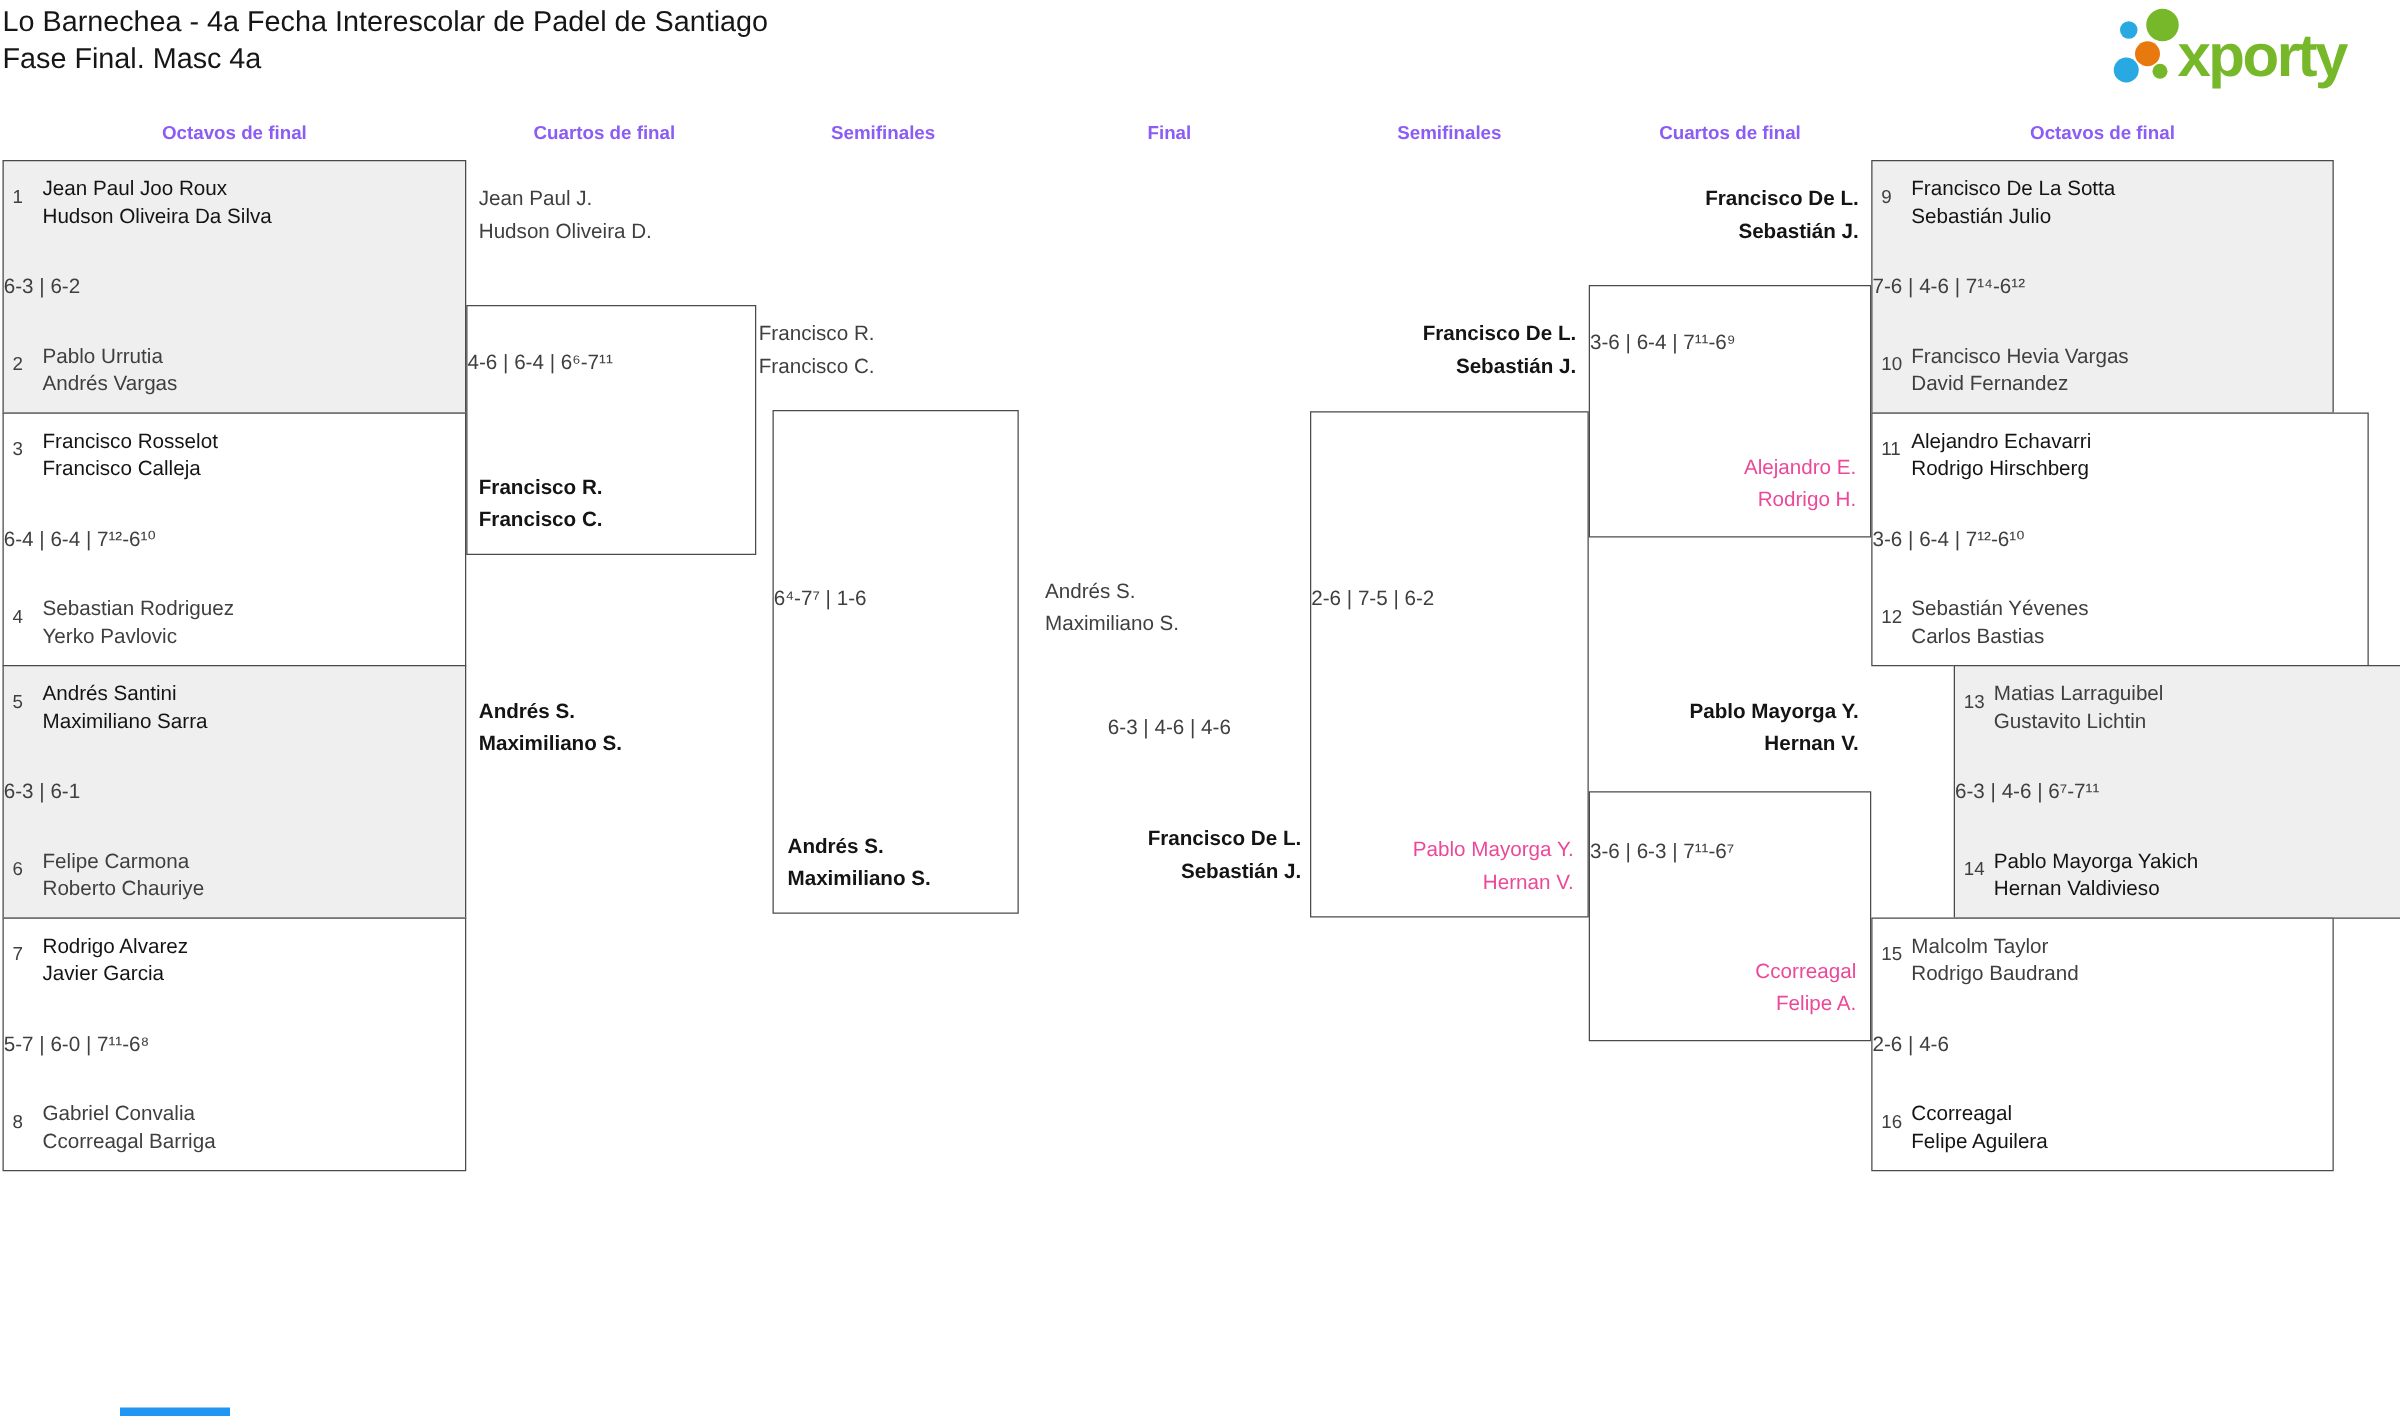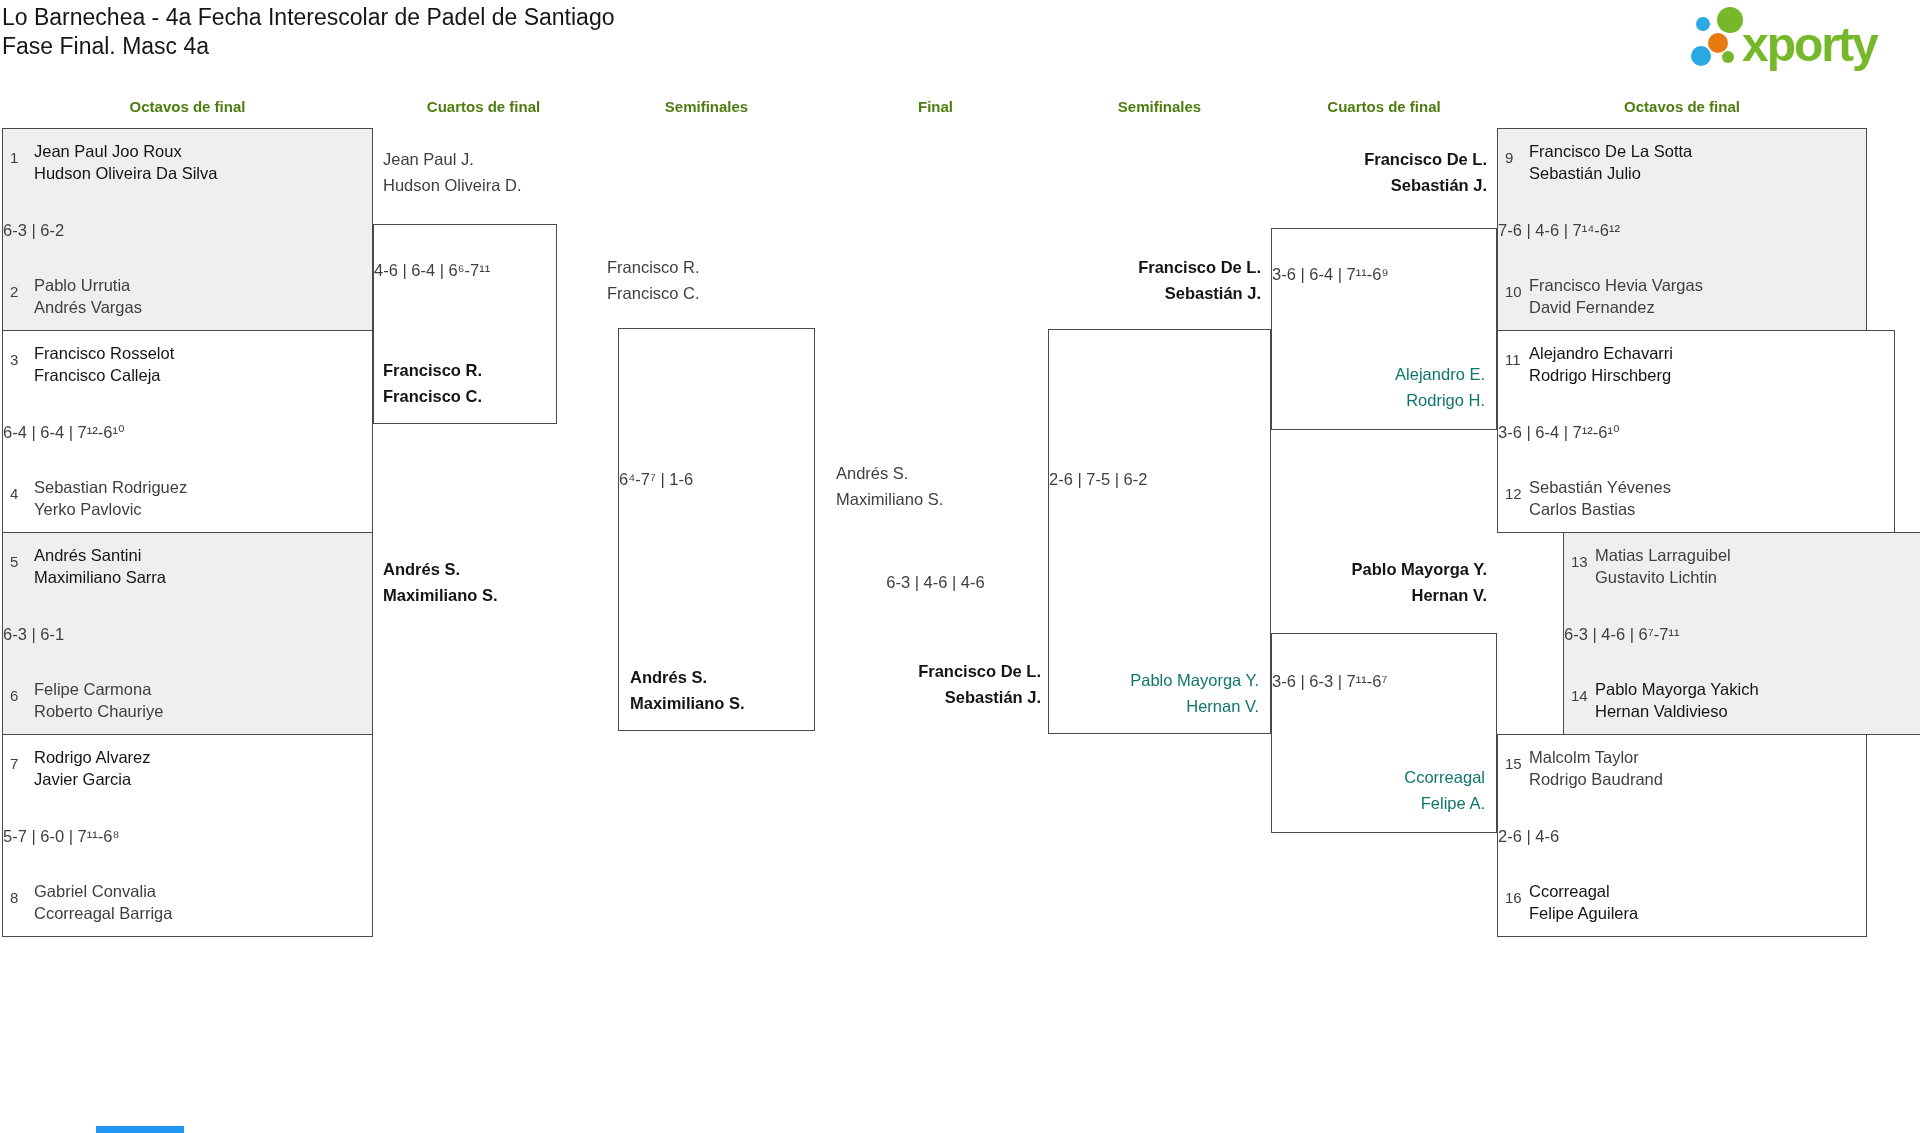--- a/index.html
+++ b/index.html
@@ -2,41 +2,41 @@
 <html><head>
 <meta charset="utf-8">
 <style>
   html,body{margin:0;padding:0;background:#ffffff;}
   #page{position:relative;width:1920px;height:1133px;background:#ffffff;overflow:hidden;
         font-family:"Liberation Sans","DejaVu Sans",sans-serif;color:#3f3f3f;}
 
   .title{position:absolute;left:2px;top:3px;font-size:23px;font-weight:normal;
          color:#161616;line-height:29px;white-space:nowrap;}
 
-  .rh{position:absolute;top:98px;font-size:15px;font-weight:600;color:#4d7c0f;
+  .rh{position:absolute;top:98px;font-size:15px;font-weight:600;color:#8b5cf6;
       text-align:center;white-space:nowrap;}
 
   
   .obox{position:absolute;width:371px;height:203px;border:1px solid #4a4a4a;
         background:#ffffff;box-sizing:border-box;}
   .obox.shaded{background:#efefef;}
   .obox .team{position:absolute;left:7px;right:6px;display:flex;}
   .obox .t-top{top:11px;}
   .obox .t-bottom{bottom:12px;}
   .seed{flex:0 0 24px;font-size:15px;color:#3f3f3f;padding-top:9px;}
   .names{font-size:16.5px;line-height:22px;color:#3f3f3f;}
   .names span{display:block;white-space:nowrap;}
   .names.w{font-weight:normal;color:#141414;}
   .score{position:absolute;left:0;right:0;text-align:left;font-size:16.5px;color:#3f3f3f;
          white-space:nowrap;}
   .obox .score{top:50%;transform:translateY(-50%);}
 
   
   .kbox{position:absolute;border:1px solid #4a4a4a;box-sizing:border-box;background:transparent;}
-  .inlabel{position:absolute;font-size:16.5px;line-height:26px;color:#0f766e;white-space:nowrap;}
+  .inlabel{position:absolute;font-size:16.5px;line-height:26px;color:#ec4899;white-space:nowrap;}
   .outlabel{position:absolute;font-size:16.5px;line-height:26px;color:#3f3f3f;white-space:nowrap;}
   .w{font-weight:bold;color:#141414;}
   .ra{text-align:right;}
 
   
   #final-area{position:absolute;left:830px;top:440px;width:211px;height:300px;}
   #final-area .fteam{position:absolute;font-size:16.5px;line-height:26px;white-space:nowrap;}
   #final-area .fscore{position:absolute;left:0;right:0;top:133px;text-align:center;
                       font-size:16.5px;color:#3f3f3f;white-space:nowrap;}
 
@@ -138,21 +138,21 @@
           <span>Gabriel Convalia</span>
           <span>Ccorreagal Barriga</span>
         </span>
     </div>
   </div>
 
   <div class="outlabel" style="left:383px;top:146px;">
     <div>Jean Paul J.</div>
       <div>Hudson Oliveira D.</div>
   </div>
-  <div class="kbox" style="left:373px;top:224px;width:184px;height:200px;">
+  <div class="kbox" style="left:373px;top:244px;width:232px;height:200px;">
     <div class="score" style="top:36px;">4-6 | 6-4 | 6⁶-7¹¹</div>
     <div class="inlabel w" style="left:9px;bottom:14px;">
       <div>Francisco R.</div>
         <div>Francisco C.</div>
     </div>
   </div>
 
   <div class="outlabel w" style="left:383px;top:556px;">
     <div>Andrés S.</div>
       <div>Maximiliano S.</div>

